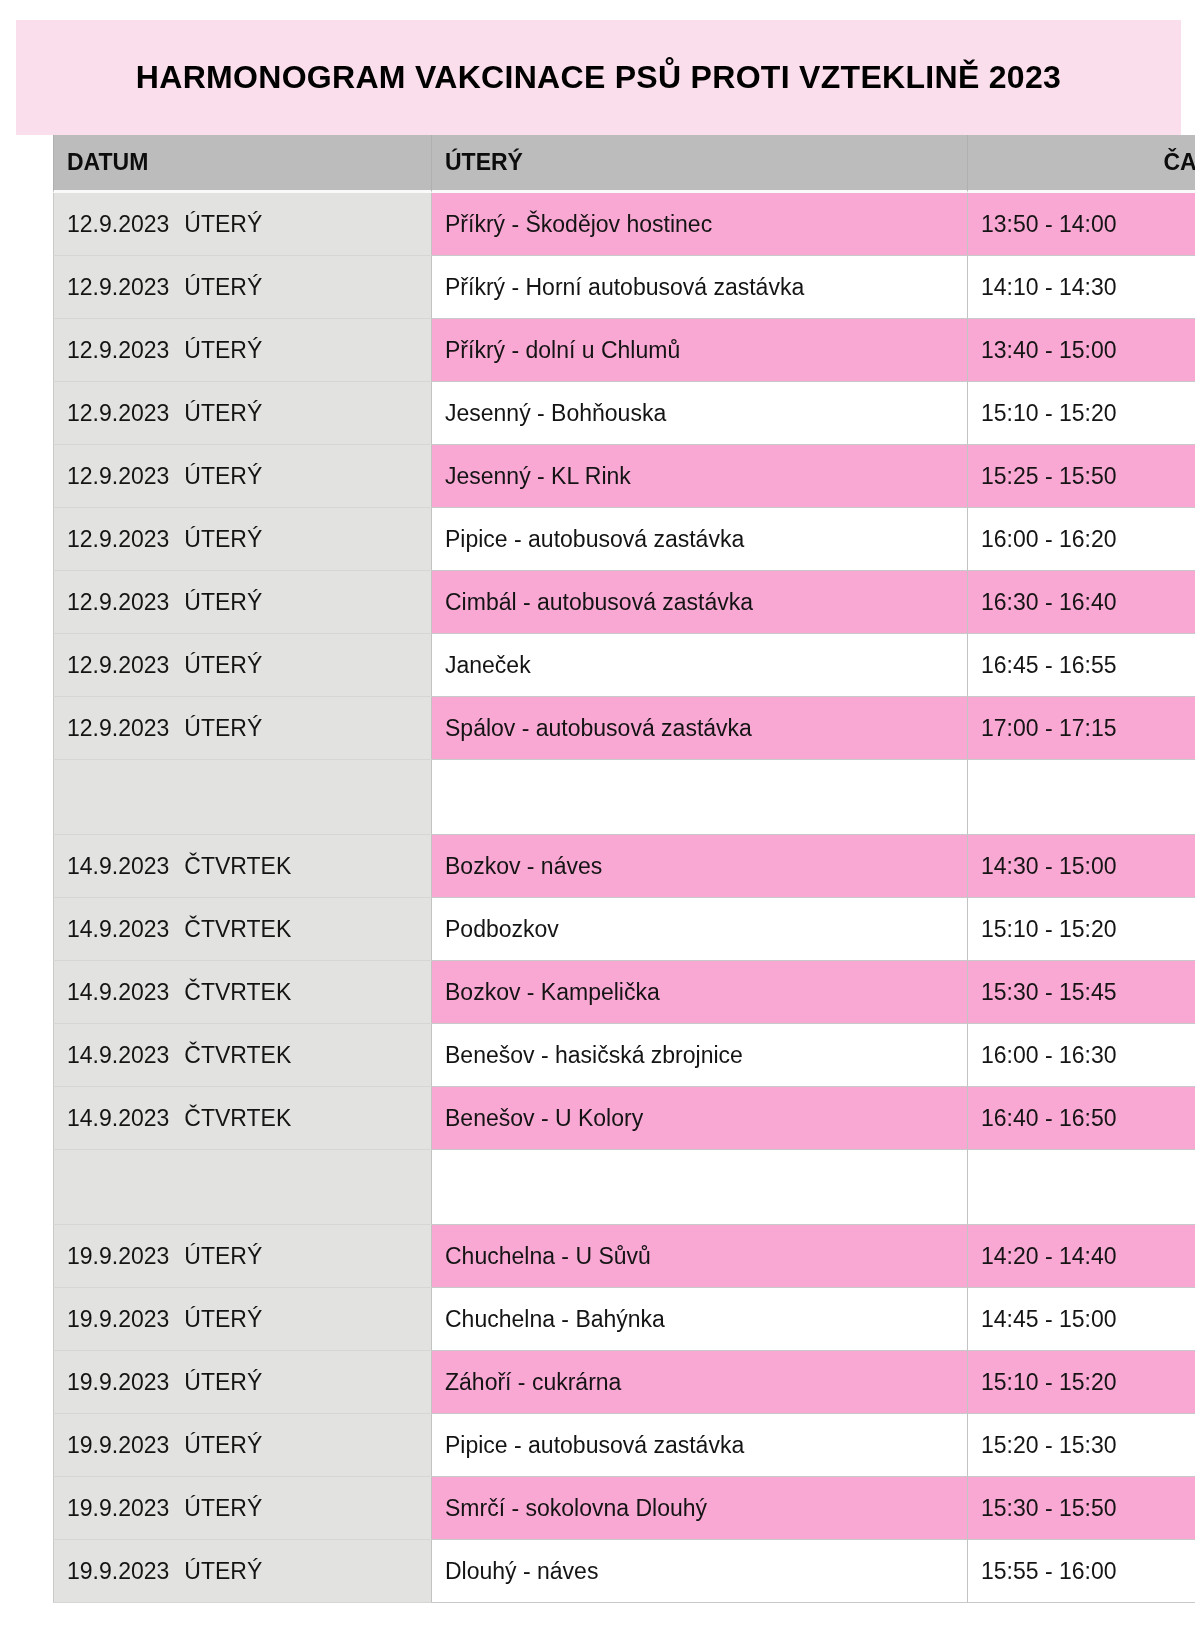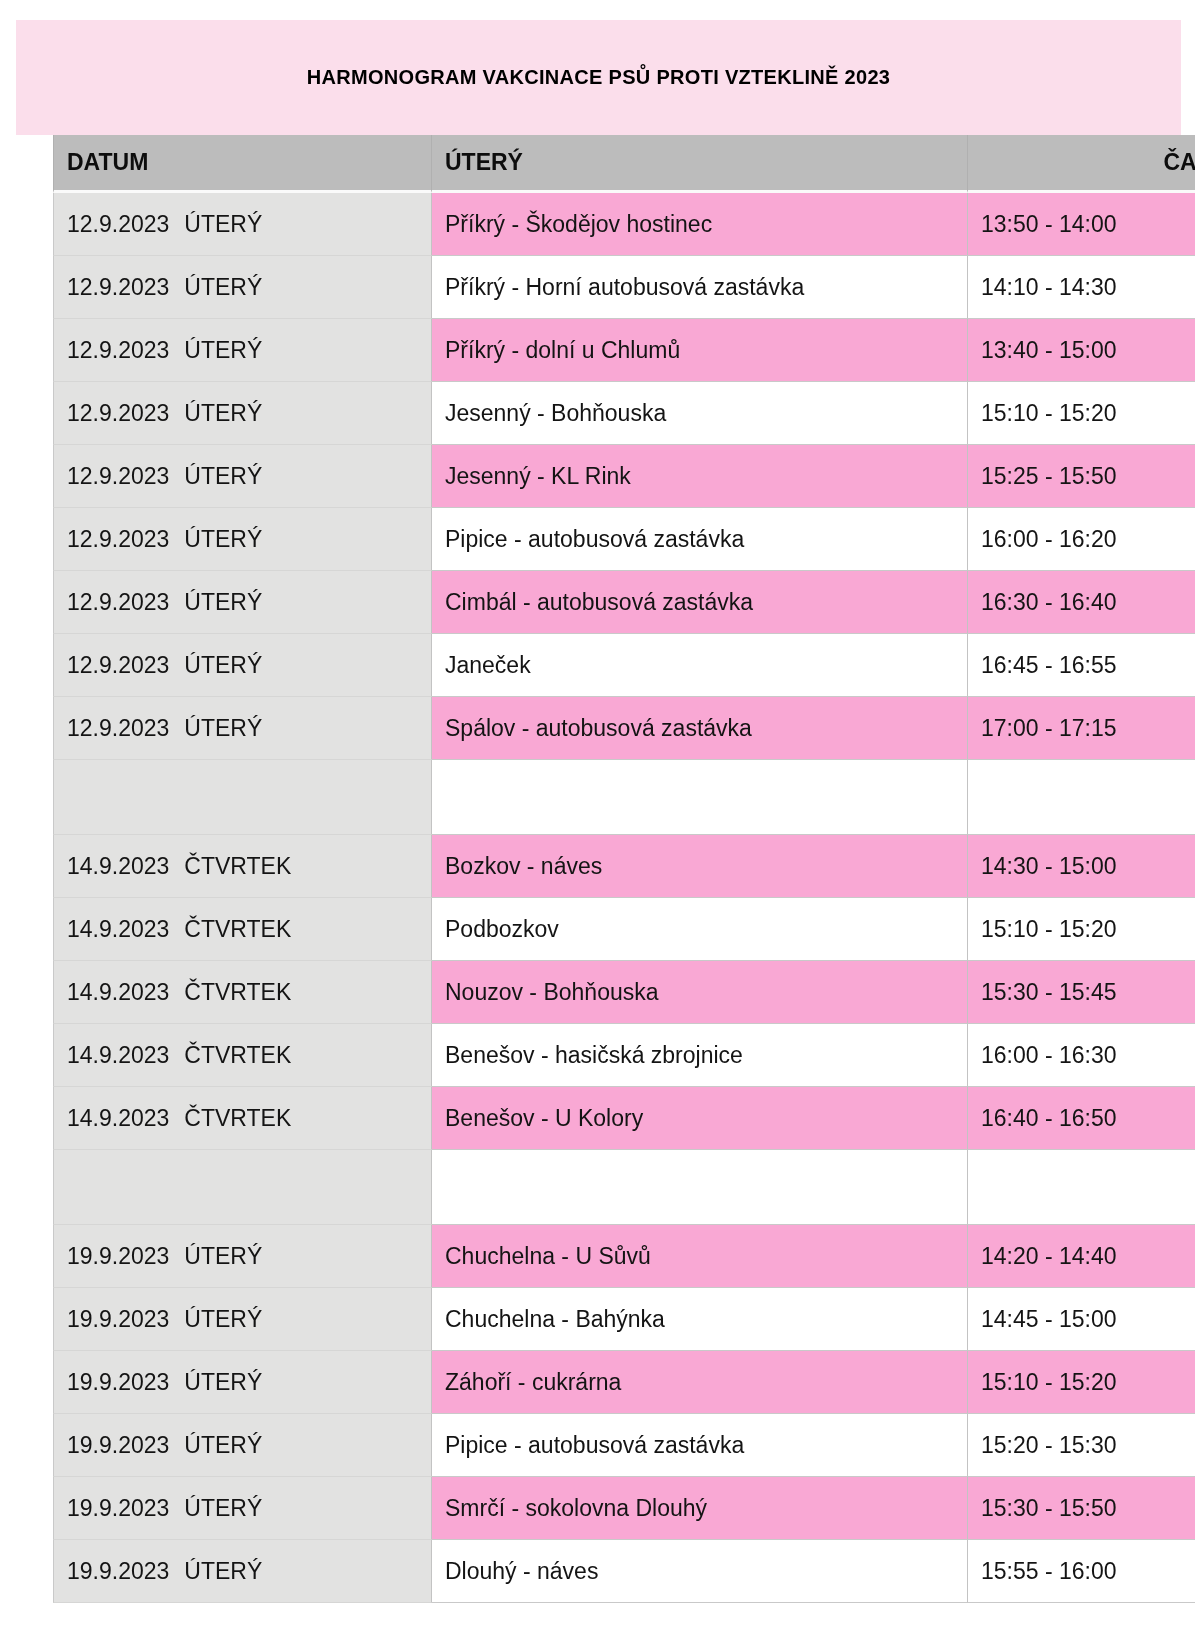--- a/index.html
+++ b/index.html
@@ -23,21 +23,21 @@
   }
   .title-band {
     height: 115px;
     background: #fbdeeb;
     display: flex;
     align-items: center;
     justify-content: center;
   }
   .title-band h1 {
     margin: 0;
-    font-size: 20px;
+    font-size: 32px;
     font-weight: bold;
     letter-spacing: 0.3px;
     color: #000000;
     white-space: nowrap;
   }
   table.schedule {
     width: 100%;
     border-collapse: separate;
     border-spacing: 0;
     table-layout: fixed;
@@ -160,21 +160,21 @@
           <td class="place">Bozkov - náves</td>
           <td class="time">14:30 - 15:00</td>
         </tr>
         <tr class="plain">
           <td class="date"><span class="date-txt">14.9.2023</span><span class="day">ČTVRTEK</span></td>
           <td class="place">Podbozkov</td>
           <td class="time">15:10 - 15:20</td>
         </tr>
         <tr class="alt">
           <td class="date"><span class="date-txt">14.9.2023</span><span class="day">ČTVRTEK</span></td>
-          <td class="place">Nouzov - Bohňouska</td>
+          <td class="place">Bozkov - Kampelička</td>
           <td class="time">15:30 - 15:45</td>
         </tr>
         <tr class="plain">
           <td class="date"><span class="date-txt">14.9.2023</span><span class="day">ČTVRTEK</span></td>
           <td class="place">Benešov - hasičská zbrojnice</td>
           <td class="time">16:00 - 16:30</td>
         </tr>
         <tr class="alt">
           <td class="date"><span class="date-txt">14.9.2023</span><span class="day">ČTVRTEK</span></td>
           <td class="place">Benešov - U Kolory</td>

